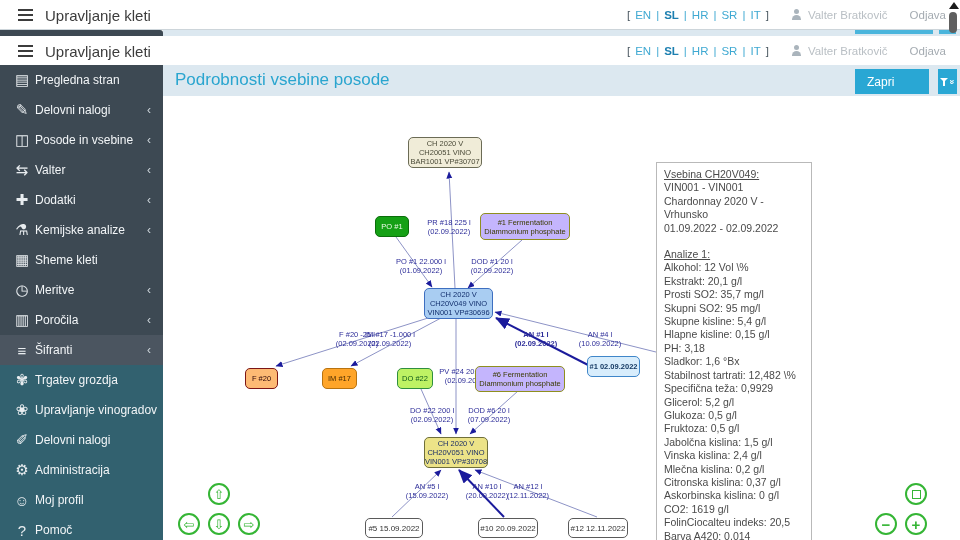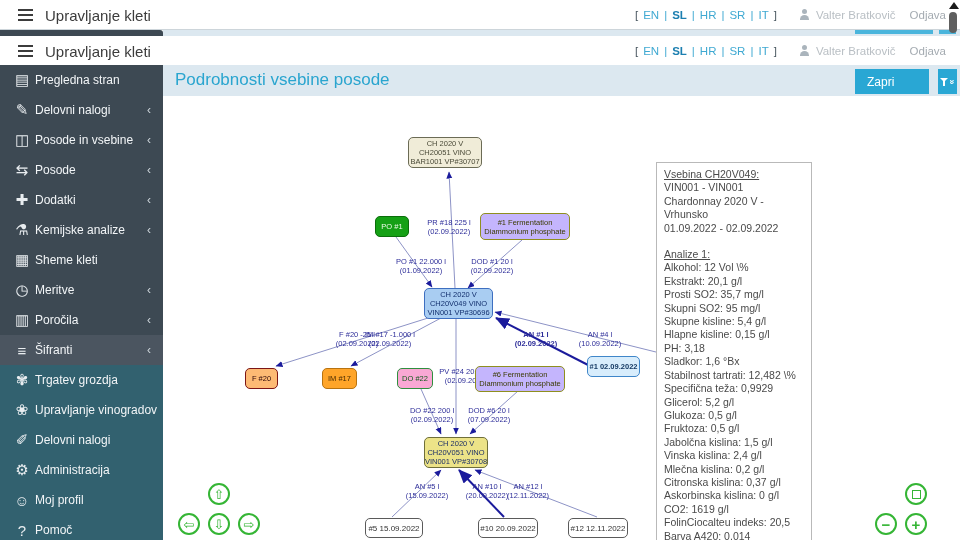--- a/index.html
+++ b/index.html
@@ -13,21 +13,21 @@
           box-shadow:0 5px 0 #3c3c3c,0 10px 0 #3c3c3c;margin:-10px 0 0 18px;}
   .app-title{font-size:15px;color:#3c3c3c;margin-left:12px;margin-top:1px;}
   .hdr-right{margin-left:auto;display:flex;align-items:center;font-size:11.5px;margin-right:14px;}
   .langs{color:#4d5a63;display:flex;gap:5px;align-items:center;}
   .lang{color:#3fa9d2;cursor:pointer;}
   .lang.active{color:#1c7fb0;font-weight:bold;}
   .lang-sep{color:#3fa9d2;}
   .person{position:relative;width:11px;height:11px;margin:0 6px 0 22px;}
   .person::before{content:'';position:absolute;left:3px;top:0;width:5px;height:5px;border-radius:50%;background:#aab4bc;}
   .person::after{content:'';position:absolute;left:1px;bottom:0;width:9px;height:5px;border-radius:5px 5px 0 0;background:#aab4bc;}
-  .user-name{color:#b9bfc4;margin-right:14px;}
+  .user-name{color:#b9bfc4;margin-right:22px;}
   .logout{color:#a4abb1;cursor:pointer;}
   
   .sliver-side{position:absolute;left:0;top:30px;width:163px;height:6px;background:#3d4953;border-top-right-radius:3px;}
   .sliver-strip{position:absolute;left:163px;top:30px;width:797px;height:6px;background:#dce8f0;}
   .sliver-btn1{position:absolute;left:855px;top:30px;width:78px;height:4px;background:#4ab5dc;}
   .sliver-btn2{position:absolute;left:939px;top:30px;width:17px;height:4px;background:#4ab5dc;}
   
   .sidebar{position:absolute;left:0;top:65px;width:163px;height:475px;background:#32616f;}
   .side-upper{position:absolute;left:0;top:0;width:163px;height:300px;background:#3d4953;}
   .srow{position:absolute;left:0;width:163px;height:30px;display:flex;align-items:center;cursor:pointer;}
@@ -52,21 +52,21 @@
   .edges{position:absolute;left:0;top:0;z-index:1;pointer-events:none;}
   .node{position:absolute;z-index:3;border:1.5px solid;border-radius:5px;box-sizing:border-box;
         display:flex;flex-direction:column;align-items:center;justify-content:center;
         font-size:7.5px;line-height:9px;text-align:center;white-space:nowrap;cursor:pointer;}
   .n-beige{background:#f0ecd8;border-color:#6b6b55;color:#4a4a38;}
   .n-green{background:#15a015;border-color:#0b6e0b;color:#eefbe8;}
   .n-yellow{background:#c4b5fd;border-color:#8f8f1f;color:#3a3a00;}
   .n-blue{background:#a9cdf2;border-color:#3e6fc0;color:#13306e;}
   .n-red{background:#fdba74;border-color:#7c1616;color:#2e0606;}
   .n-orange{background:#ffa529;border-color:#b87310;color:#4a2c00;}
-  .n-lgreen{background:#f9a8d4;border-color:#2f8f3f;color:#0f5a1a;}
+  .n-lgreen{background:#bef264;border-color:#2f8f3f;color:#0f5a1a;}
   .n-khaki{background:#ece388;border-color:#6f6f3a;color:#1c2f66;}
   .n-lblue{background:#d8edfc;border-color:#3f86c9;color:#10355f;font-weight:bold;}
   .n-white{background:#fff;border-color:#5a5a5a;color:#333;font-size:8px;}
   .elabel{position:absolute;z-index:2;transform:translateX(-50%);font-size:7.5px;line-height:9px;
           color:#2d2d99;text-align:center;white-space:nowrap;}
   .elabel.bold{font-weight:bold;}
   
   .panel{position:absolute;left:493px;top:66px;width:140px;height:400px;z-index:4;background:#fff;
          border:1px solid #b9b9b9;padding:5px 7px;font-size:10.5px;line-height:13.4px;color:#4a4a4a;}
   .panel .u{text-decoration:underline;}
@@ -150,21 +150,21 @@
       <span class="slabel">Delovni nalogi</span>
       <span class="schev">‹</span>
       </div>
     <div class="srow" style="top:60px">
       <span class="sicon">◫</span>
       <span class="slabel">Posode in vsebine</span>
       <span class="schev">‹</span>
       </div>
     <div class="srow" style="top:90px">
       <span class="sicon">⇆</span>
-      <span class="slabel">Posode</span>
+      <span class="slabel">Valter</span>
       <span class="schev">‹</span>
       </div>
     <div class="srow" style="top:120px">
       <span class="sicon">✚</span>
       <span class="slabel">Dodatki</span>
       <span class="schev">‹</span>
       </div>
     <div class="srow" style="top:150px">
       <span class="sicon">⚗</span>
       <span class="slabel">Kemijske analize</span>

